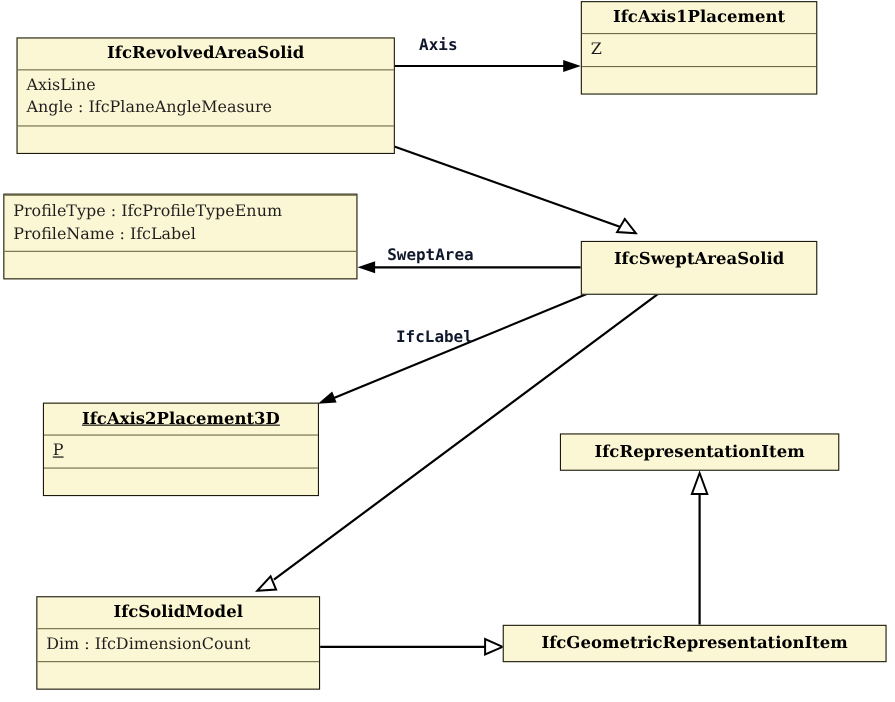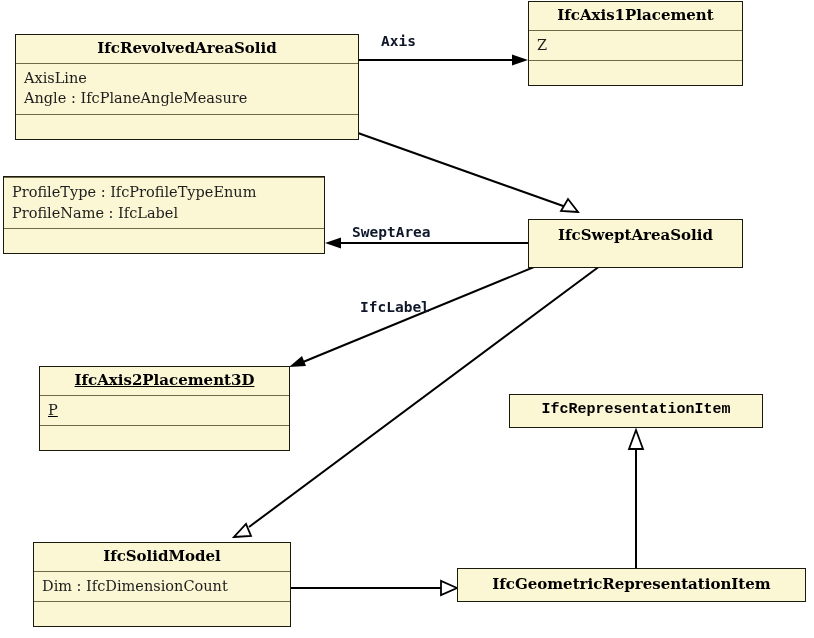--- a/index.html
+++ b/index.html
@@ -139,21 +139,21 @@
 
   <div class="uml-class" style="left:39px; top:366px; width:251px;text-decoration:underline;">
     <div class="uml-name">IfcAxis2Placement3D</div>
     <div class="uml-compartment">
       <div class="attr">P</div>
     </div>
     <div class="uml-compartment empty"></div>
   </div>
 
   <div class="uml-class" style="left:509px; top:394px; width:254px;">
-    <div class="uml-name" style="padding-top:7px; padding-bottom:8px;font-family:Liberation Mono, monospace;">IfcRepresentationItem</div>
+    <div class="uml-name" style="padding-top:7px; padding-bottom:8px;">IfcRepresentationItem</div>
   </div>
 
   <div class="uml-class" style="left:33px; top:542px; width:258px;">
     <div class="uml-name">IfcSolidModel</div>
     <div class="uml-compartment">
       <div class="attr">Dim : IfcDimensionCount</div>
     </div>
     <div class="uml-compartment empty"></div>
   </div>
 

